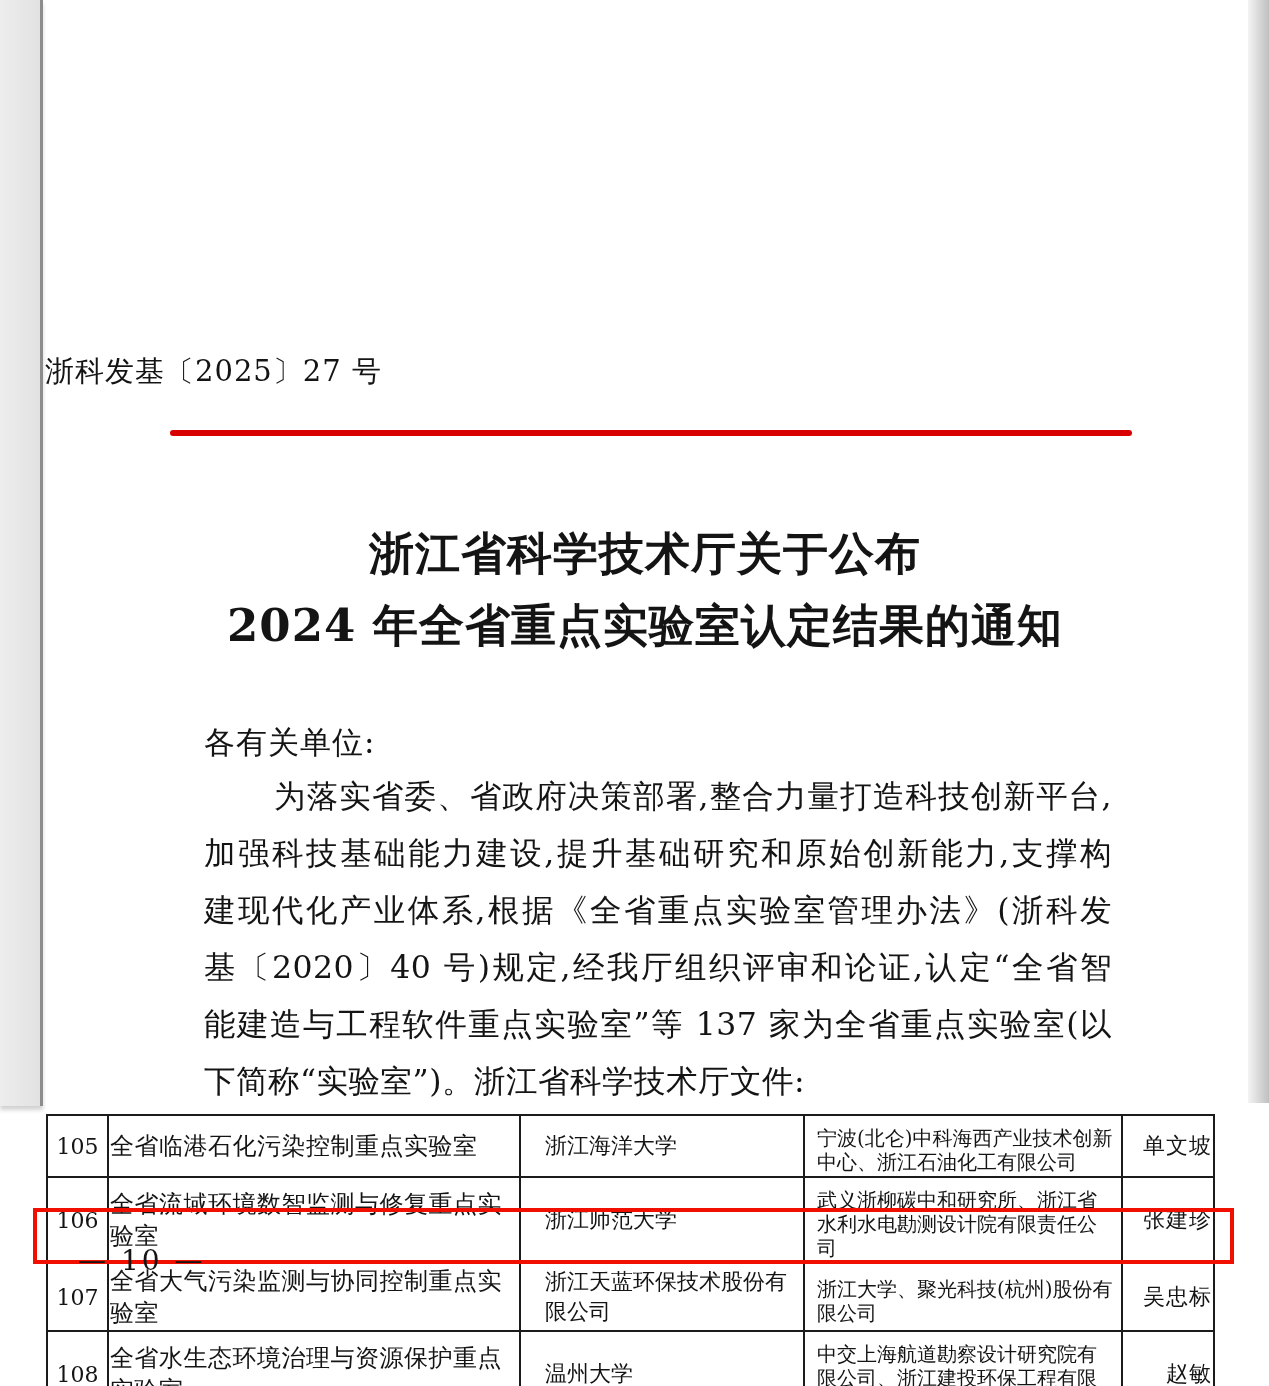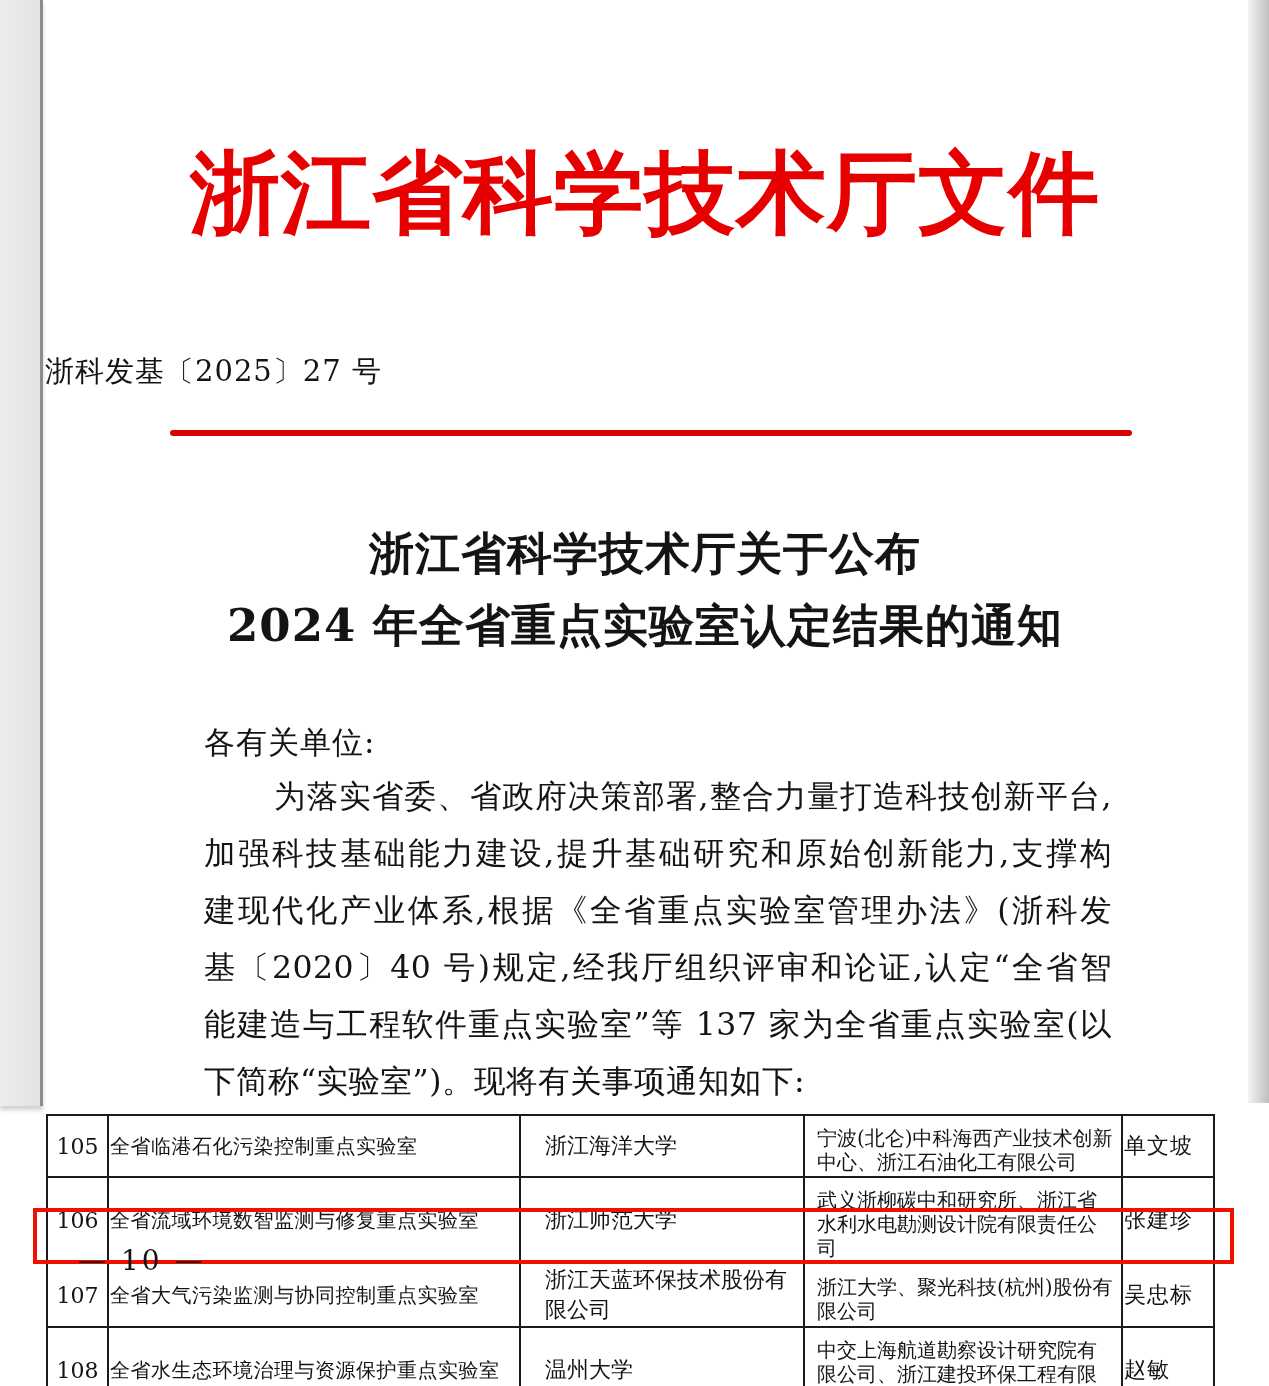--- a/index.html
+++ b/index.html
@@ -74,24 +74,24 @@
     border-collapse: collapse; table-layout: fixed;
     background: #ffffff;
   }
   .results-table td {
     border: 2px solid #1b1b1b;
     vertical-align: middle;
     height: 47px;
     overflow: hidden;
   }
   .cell-no { text-align: center; font-size: 22px; }
-  .cell-lab { font-size: 20px; letter-spacing: 0.5px; }
+  .cell-lab { font-size: 24px; letter-spacing: 0.5px; }
   .cell-host { font-size: 22px; padding-left: 24px; }
   .cell-partners { font-size: 20px; line-height: 24px; padding: 10px 8px 2px 12px; }
-  .cell-director { text-align: left; font-size: 22px; letter-spacing: 1px; }
+  .cell-director { text-align: right; font-size: 22px; letter-spacing: 1px; }
 
   .row-highlight-box {
     position: absolute; left: 33px; top: 1208px;
     width: 1201px; height: 56px;
     box-sizing: border-box;
     border: 4px solid #f11000;
     pointer-events: none;
   }
   .page-number {
     position: absolute; left: 78px; top: 1244px;
@@ -99,39 +99,38 @@
   }
 </style>
 </head>
 <body>
 
 <div class="canvas">
 
   <div class="scan-margin-left"></div>
   <div class="scan-margin-right"></div>
 
-  <div class="letterhead-title">浙江省科学技术厅文件</div>
 
   <div class="doc-number">浙科发基〔2025〕27 号</div>
 
   <div class="red-rule"></div>
 
   <div class="notice-title notice-line-1">浙江省科学技术厅关于公布</div>
 
   <div class="notice-title notice-line-2">2024 年全省重点实验室认定结果的通知</div>
 
   <div class="salutation">各有关单位:</div>
 
   <div class="body-lines">
     <div class="body-line fill indent">为落实省委、省政府决策部署,整合力量打造科技创新平台,</div>
     <div class="body-line fill">加强科技基础能力建设,提升基础研究和原始创新能力,支撑构</div>
     <div class="body-line fill">建现代化产业体系,根据《全省重点实验室管理办法》(浙科发</div>
     <div class="body-line fill">基〔2020〕40 号)规定,经我厅组织评审和论证,认定“全省智</div>
     <div class="body-line fill">能建造与工程软件重点实验室”等 137 家为全省重点实验室(以</div>
-    <div class="body-line">下简称“实验室”)。现将有关事项通知如下:</div>
+    <div class="body-line">下简称“实验室”)。浙江省科学技术厅文件:</div>
   </div>
 
   <table class="results-table">
     <colgroup>
       <col style="width:61px">
       <col style="width:412px">
       <col style="width:284px">
       <col style="width:318px">
       <col style="width:92px">
     </colgroup>

